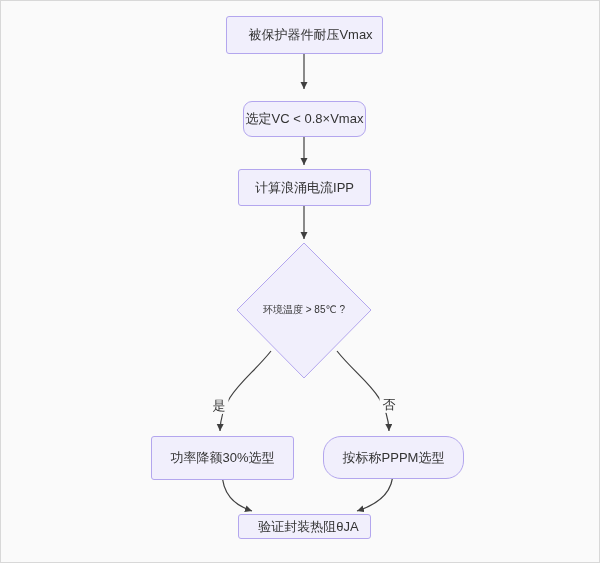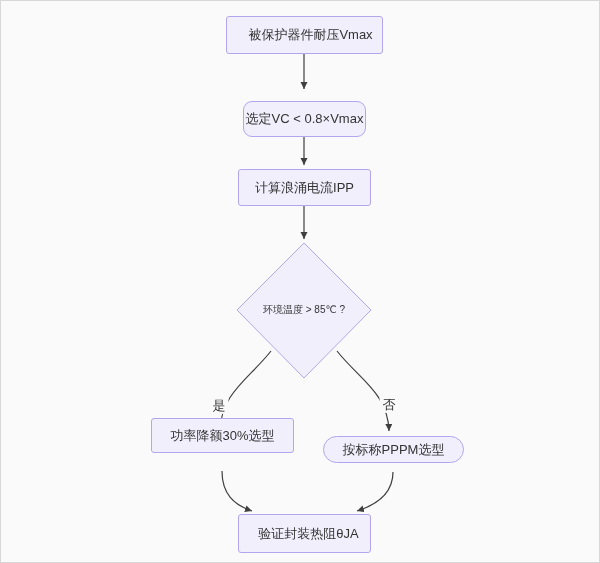--- a/index.html
+++ b/index.html
@@ -78,23 +78,23 @@
   </svg>
 
   <div class="node" style="left:225px;top:15px;width:157px;height:38px;padding-left:12px;">被保护器件耐压Vmax</div>
 
   <div class="node rounded" style="left:242px;top:100px;width:123px;height:36px;">选定VC &lt; 0.8×Vmax</div>
 
   <div class="node" style="left:237px;top:168px;width:133px;height:37px;">计算浪涌电流IPP</div>
 
   <div class="diamond-label" style="left:233px;top:296px;width:140px;height:26px;">环境温度 &gt; 85℃ ?</div>
 
-  <div class="node" style="left:150px;top:417px;width:143px;height:35px;">功率降额30%选型</div>
+  <div class="node" style="left:150px;top:435px;width:143px;height:44px;">功率降额30%选型</div>
 
-  <div class="node" style="left:322px;top:435px;width:141px;height:27px;border-radius:18px;">按标称PPPM选型</div>
+  <div class="node" style="left:322px;top:435px;width:141px;height:43px;border-radius:18px;">按标称PPPM选型</div>
 
-  <div class="node" style="left:237px;top:513px;width:133px;height:39px;padding-left:8px;">验证封装热阻θJA</div>
+  <div class="node" style="left:237px;top:513px;width:133px;height:25px;padding-left:8px;">验证封装热阻θJA</div>
 
   <span class="edge-label" style="left:218px;top:405px;">是</span>
 
   <span class="edge-label" style="left:388px;top:404px;">否</span>
 
 </div>
 
 </body></html>

